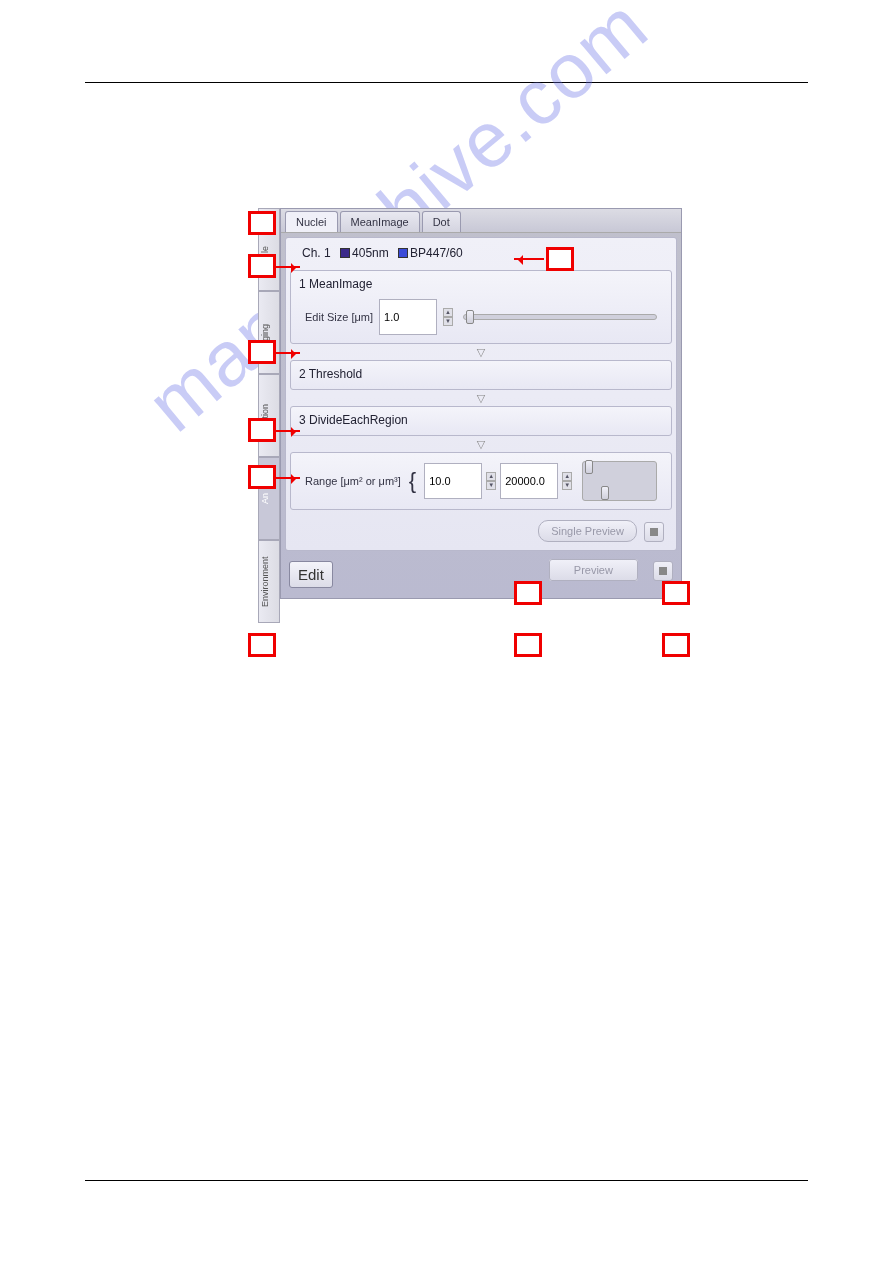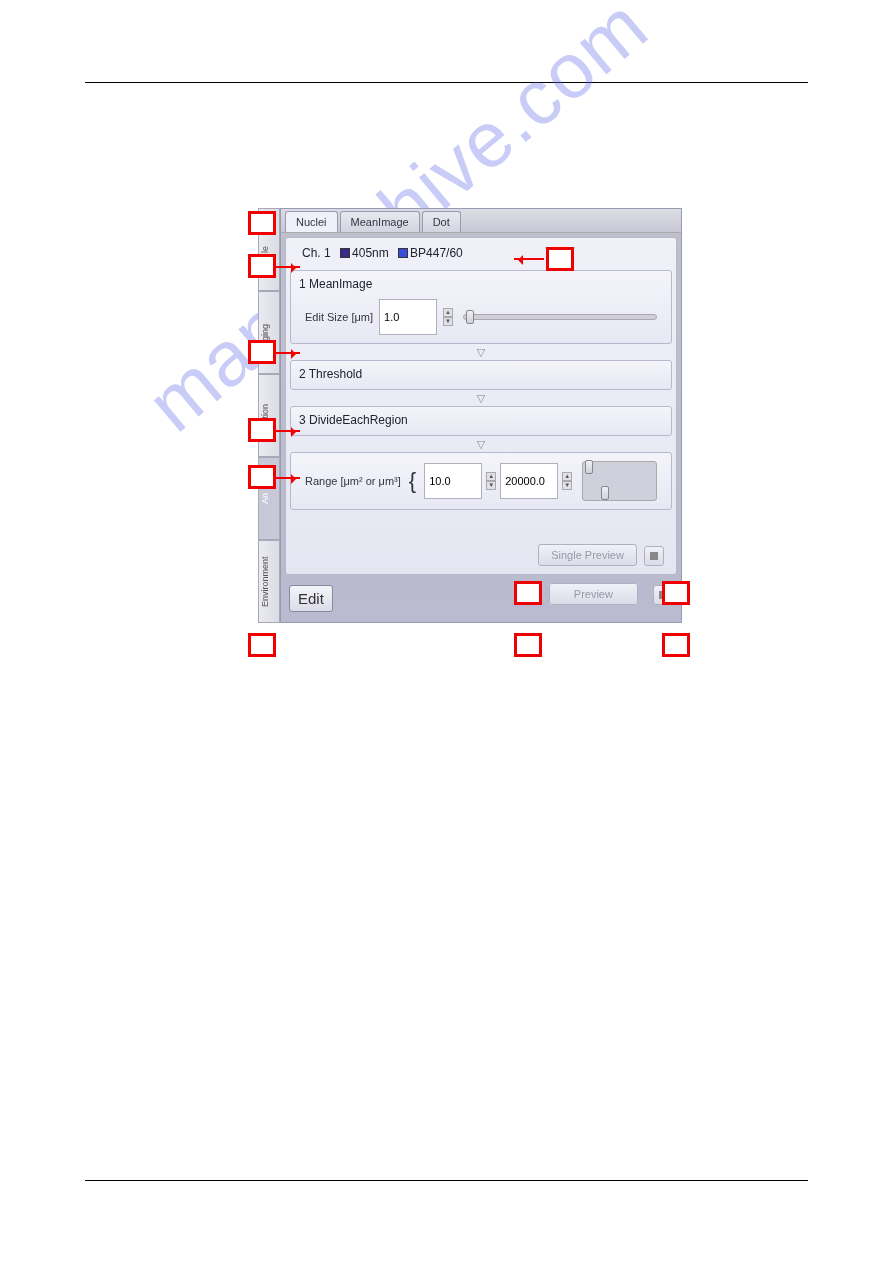--- a/index.html
+++ b/index.html
@@ -39,21 +39,21 @@
   .slider { flex: 1; height: 6px; background: #d0d0dc; border: 1px solid #aaa; border-radius: 3px; position: relative; margin-left: 4px; }
   .thumb { position: absolute; top: -5px; width: 8px; height: 14px; background: linear-gradient(#f0f0f8,#d0d0dc); border: 1px solid #888; border-radius: 2px; }
 
   .tri-down { text-align: center; color: #888; font-size: 11px; line-height: 8px; height: 8px; }
 
   .brace { font-size: 22px; color: #334; margin: 0 2px; }
   .range-col { display: flex; flex-direction: row; gap: 4px; }
   .range-row { display: flex; align-items: center; gap: 4px; }
 
   .single-preview-row { text-align: right; padding: 6px 8px 2px 8px; }
-  .single-preview-btn { display: inline-block; border: 1px solid #b0b0c0; background: linear-gradient(#f0f0f8,#dcdce8); padding: 4px 12px; font-size: 11px; color: #9898a8; border-radius: 3px; margin-top: 24px; }
+  .single-preview-btn { display: inline-block; border: 1px solid #b0b0c0; background: linear-gradient(#f0f0f8,#dcdce8); padding: 4px 12px; font-size: 11px; color: #9898a8; border-radius: 10px; }
   .stop-btn { display: inline-block; width: 20px; height: 20px; border: 1px solid #b0b0c0; background: linear-gradient(#f0f0f8,#dcdce8); border-radius: 3px; margin-left: 4px; position: relative; vertical-align: middle; }
   .stop-btn::after { content:""; position:absolute; top:5px; left:5px; width:8px; height:8px; background:#888; }
 
   .bottom-row { display: flex; justify-content: space-between; padding: 10px 8px 0 8px; }
   .edit-btn { border: 1px solid #8888a0; background: linear-gradient(#f4f4fa,#dcdce8); padding: 4px 8px; font-size: 15px; border-radius: 3px; color: #333; }
   .preview-btn { border: 1px solid #b0b0c0; background: linear-gradient(#f0f0f8,#dcdce8); padding: 4px 24px; font-size: 11px; color: #9898a8; border-radius: 3px; margin-right: 8px; }
 
   
   .callout { position: absolute; border: 3px solid #f00000; background: #fff; }
   .arrow { position: absolute; height: 0; border-top: 2px solid #f00000; }

